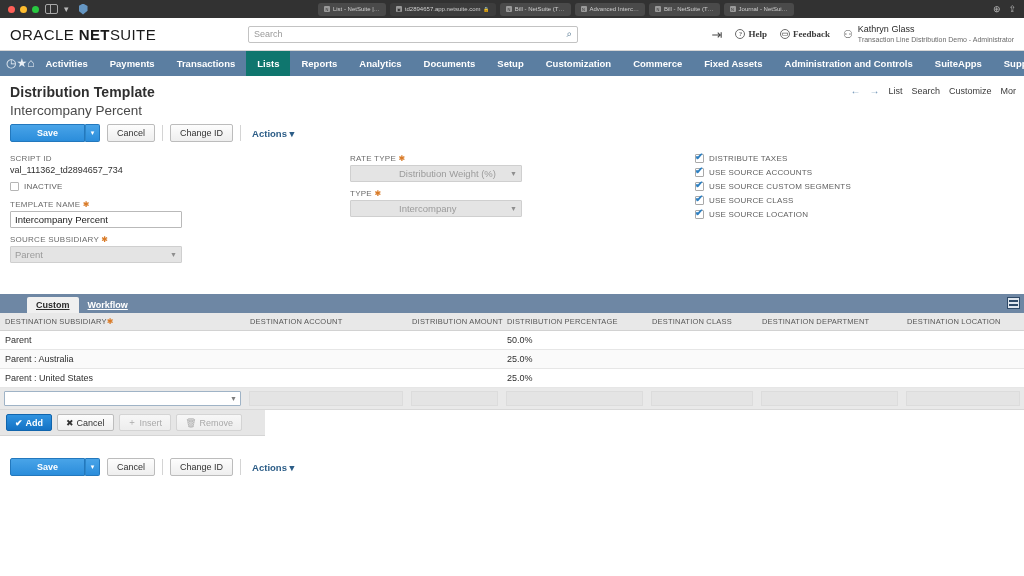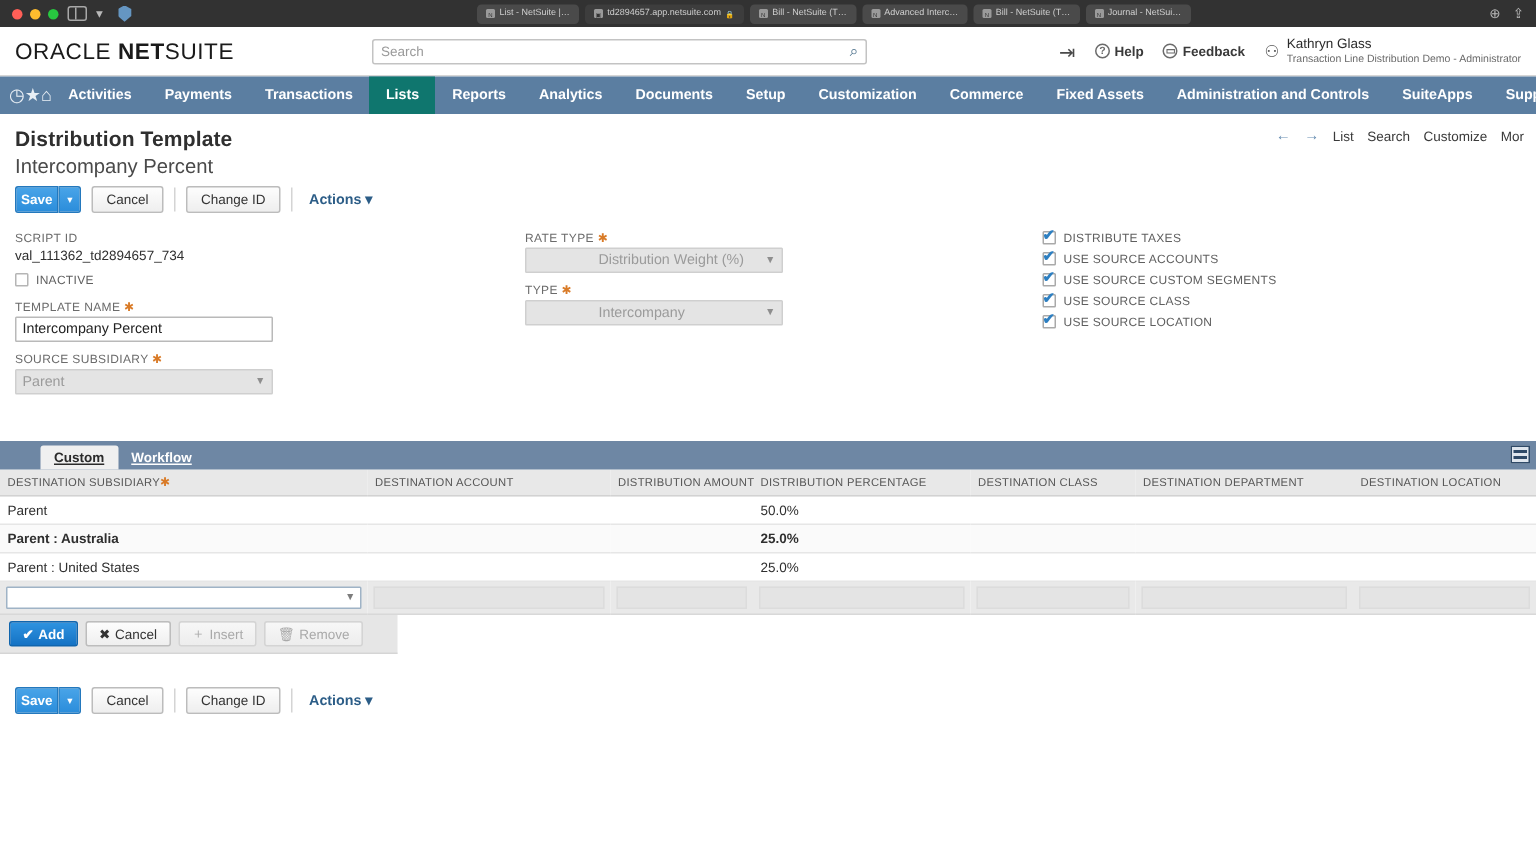--- a/index.html
+++ b/index.html
@@ -53,21 +53,21 @@
     border: 1px solid #c3c3c3; background: #fff; border-radius: 2px;
     display: flex; align-items: center; padding: 0 5px;
   }
   .search-box input {
     border: none; outline: none; flex: 1; font-size: 9px;
     color: #333; font-family: "Liberation Sans", sans-serif; background: transparent;
   }
   .search-box input::placeholder { color: #9a9a9a; }
   .search-ico { color: #4a6f8a; font-size: 10px; }
   .hdr-right { margin-left: auto; display: flex; align-items: center; gap: 13px; }
-  .hdr-link { display: flex; align-items: center; gap: 3px; font-size: 9px; color: #3a3a3a; font-weight: 600; }
+  .hdr-link { display: flex; align-items: center; gap: 3px; font-size: 9px; color: #3a3a3a; font-weight: 600; font-family: Liberation Serif, serif; }
   .circ-ico {
     width: 10px; height: 10px; border: 1px solid #6b6b6b; border-radius: 50%;
     font-size: 7px; display: flex; align-items: center; justify-content: center; color: #6b6b6b;
   }
   .user-block { display: flex; align-items: center; gap: 5px; }
   .user-ico { font-size: 11px; color: #5a5a5a; }
   .user-name { font-size: 9px; color: #2b2b2b; line-height: 11px; }
   .user-role { font-size: 7px; color: #6a6a6a; line-height: 9px; }
 
   
@@ -98,21 +98,21 @@
 
   .btn-row { display: flex; align-items: center; gap: 7px; margin-top: 6px; }
   .btn {
     height: 18px; padding: 0 9px; font-size: 9px; border-radius: 2px;
     border: 1px solid #bcbcbc; background: linear-gradient(#fdfdfd,#eeeeee);
     color: #333; display: flex; align-items: center; justify-content: center;
     font-family: "Liberation Sans", sans-serif; white-space: nowrap;
   }
   .btn.primary {
     background: linear-gradient(#49a4e8,#2b8ddb); border-color: #2378bd;
-    color: #fff; font-weight: 700; border-radius: 2px 0 0 2px; padding: 0 3px; text-align: right;
+    color: #fff; font-weight: 700; border-radius: 2px 0 0 2px; padding: 0 26px; text-align: right;
   }
   .btn.primary-caret {
     background: linear-gradient(#49a4e8,#2b8ddb); border-color: #2378bd;
     border-left: 1px solid #2c86c9; color: #fff; width: 15px; padding: 0;
     border-radius: 0 2px 2px 0; font-size: 7px;
   }
   .split { display: flex; }
   .divider-v { width: 1px; height: 16px; background: #d4d4d4; }
   .actions-link { font-size: 9.5px; color: #2c5d87; font-weight: 700; margin-left: 4px; }
 
@@ -176,21 +176,21 @@
   .tbl { width: 100%; border-collapse: collapse; table-layout: fixed; }
   .tbl th {
     background: #e8e8e8; font-size: 7.5px; color: #565656; font-weight: 400;
     text-align: left; padding: 4px 5px; letter-spacing: .2px;
     border-bottom: 1px solid #d2d2d2; text-transform: uppercase; white-space: nowrap;
   }
   .tbl td {
     font-size: 9px; color: #2f2f2f; padding: 4px 5px;
     border-bottom: 1px solid #e6e6e6; background: #fff; white-space: nowrap;
   }
-  .row-alt td { background: #fafafa; font-weight: bold; }
+  .row-alt td { background: #fafafa; }
   .edit-row td { background: #e9e9e9; padding: 3px 4px; border-bottom: 1px solid #d8d8d8; }
   .edit-input {
     height: 15px; border: 1px solid #9fb3c6; background: #fff; border-radius: 1px;
     display: flex; align-items: center; padding: 0 3px; width: 100%;
   }
   .edit-input .caret-dn { font-size: 7px; color: #7d7d7d; }
   .edit-cell-blank { height: 15px; background: #e4e4e4; border: 1px solid #dcdcdc; }
 
   .sub-btns {
     background: #e6e6e6; padding: 4px 6px; display: flex; gap: 5px;

